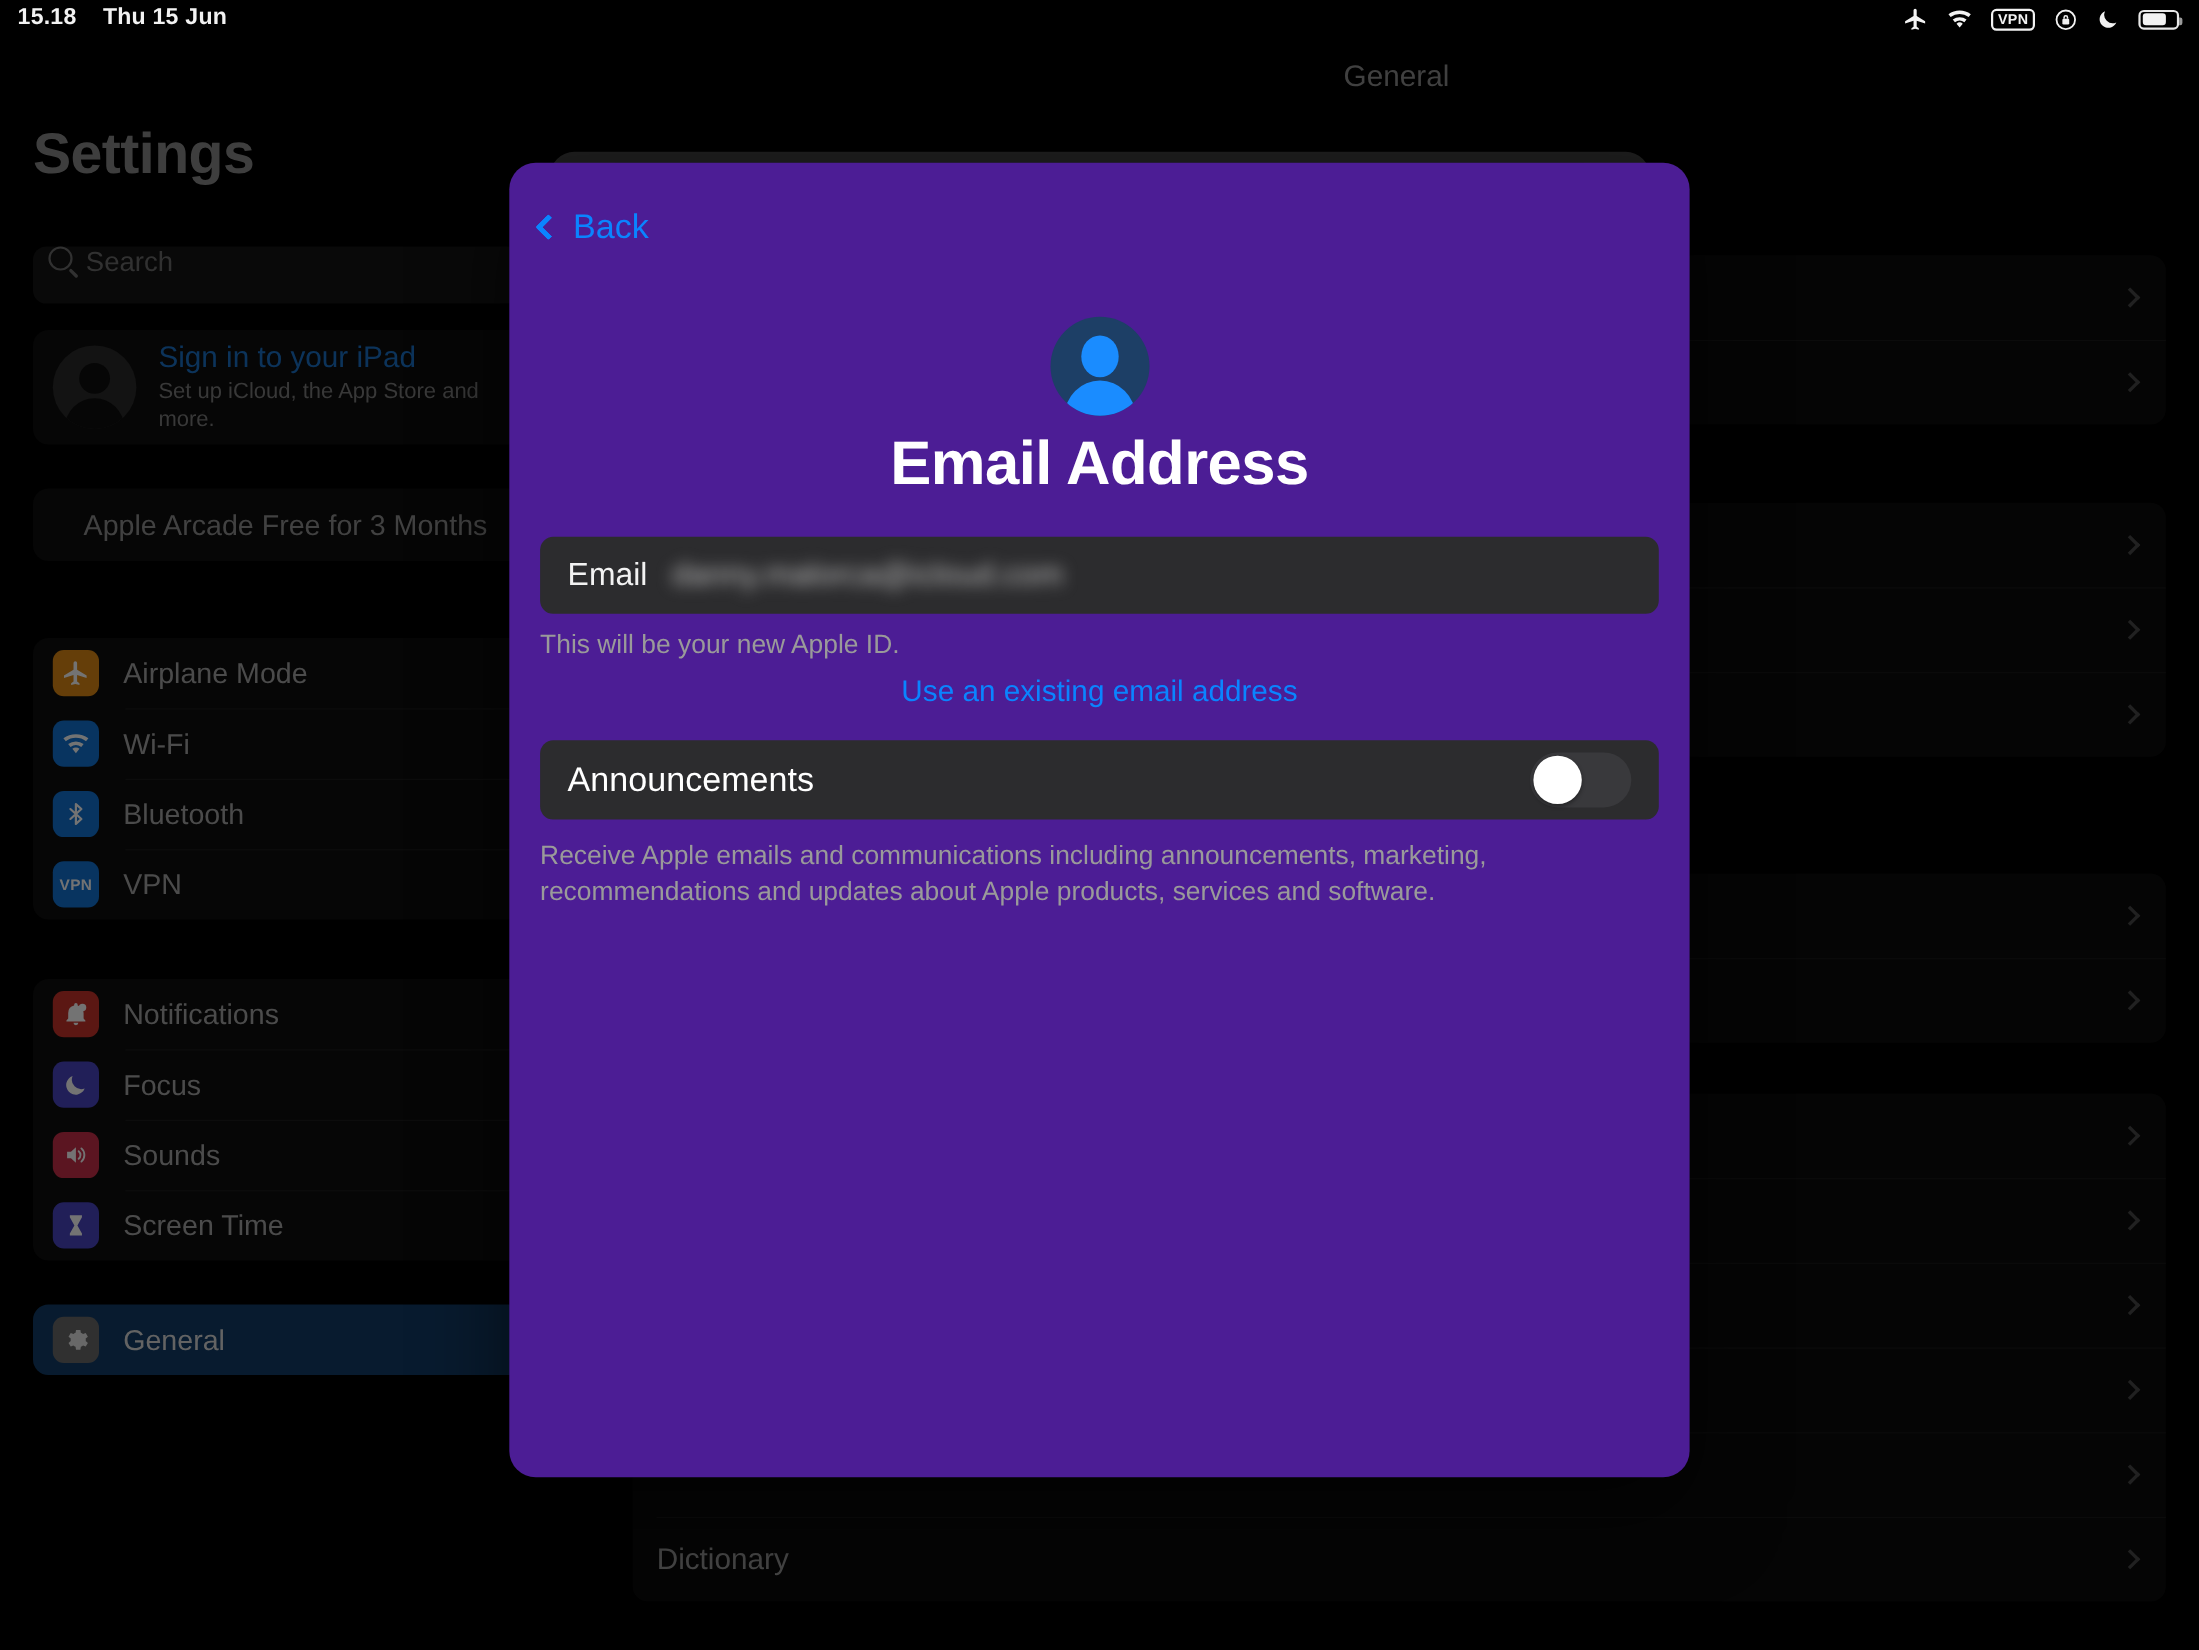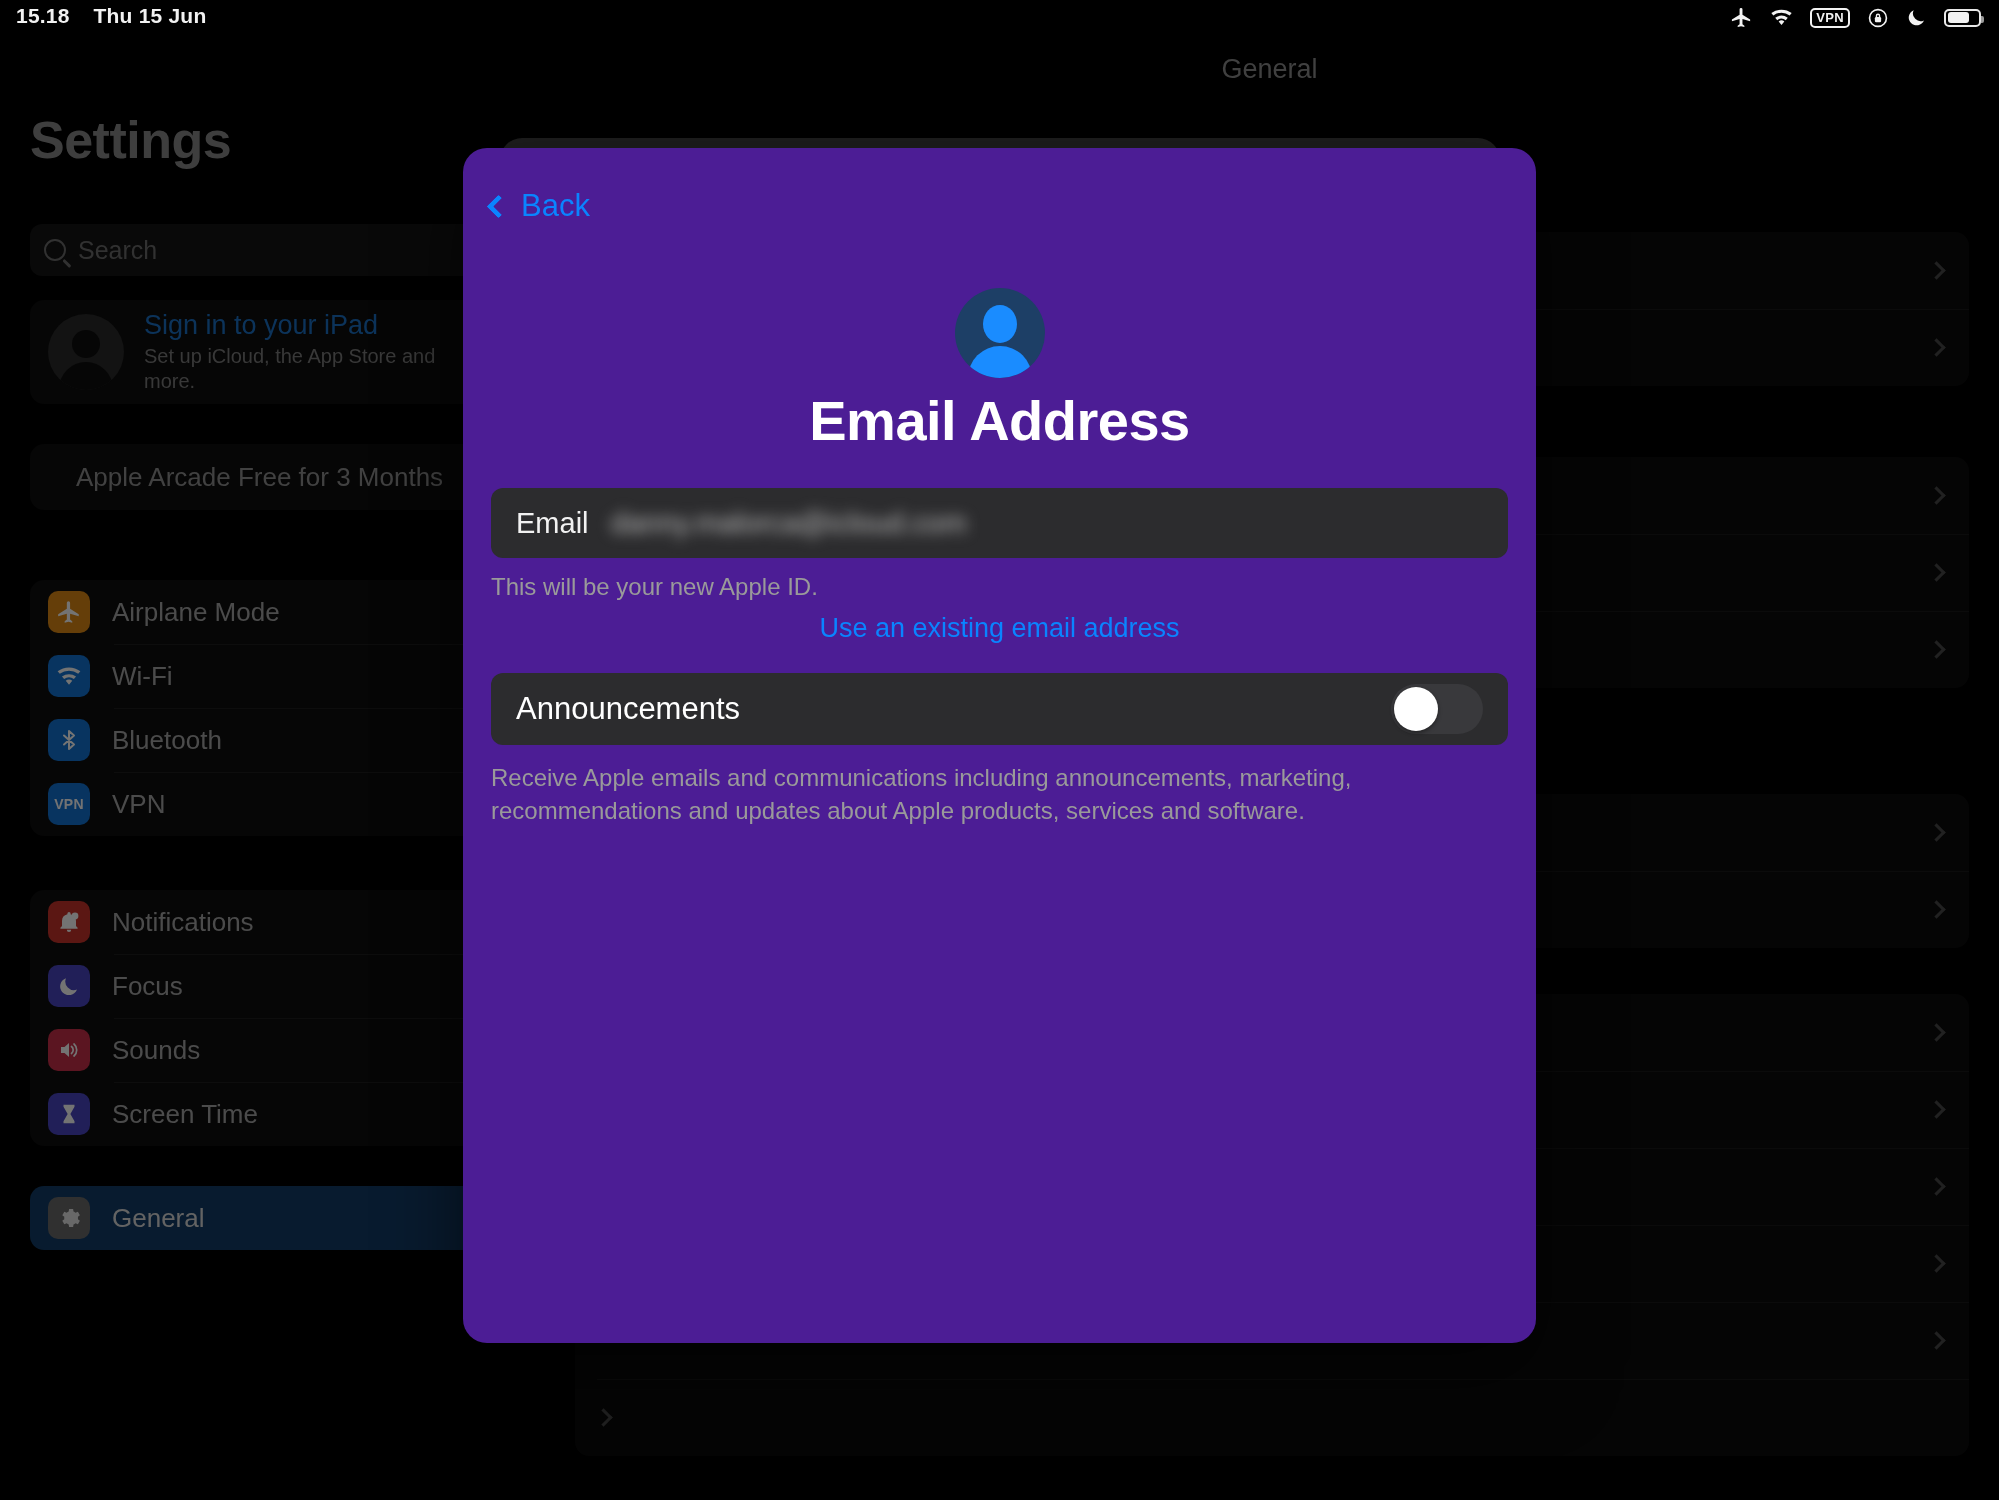--- a/index.html
+++ b/index.html
@@ -25,21 +25,21 @@
   }
   .battery { width:37px; height:18px; border:2px solid #e8e8e8; border-radius:5px; position:relative; }
   .battery::after { content:""; position:absolute; right:-5px; top:5px; width:3px; height:7px; background:#9a9a9a; border-radius:0 2px 2px 0; }
   .battery .fill { position:absolute; left:1.5px; top:1.5px; bottom:1.5px; width:66%; background:#f2f2f2; border-radius:3px; }
 
   
   .sidebar { position:absolute; left:0; top:44px; width:540px; height:1456px; background:#000; z-index:10; }
   .sb-title { position:absolute; left:30px; top:66px; font-size:52px; font-weight:700; color:#8b8b8b; letter-spacing:-.5px; }
   .search-box {
     position:absolute; left:30px; top:180px; width:600px; height:52px;
-    background:#141414; border-radius:12px; display:flex; align-items:center; padding:0 14px; gap:12px;
+    background:#141414; border-radius:12px; display:flex; align-items:flex-start; padding:0 14px; gap:12px;
   }
   .search-ph { color:#6e6e6e; font-size:25px; }
   .magnifier { width:22px; height:22px; border:2.6px solid #6e6e6e; border-radius:50%; position:relative; flex:none; }
   .magnifier::after { content:""; position:absolute; right:-8px; bottom:-6px; width:10px; height:2.6px; background:#6e6e6e; transform:rotate(45deg); border-radius:2px; }
 
   .card { position:absolute; left:30px; background:#0e0e0e; border-radius:14px; }
 
   .signin-card { top:256px; width:620px; height:104px; display:flex; align-items:center; padding:0 18px; gap:20px; }
   .avatar-circle { width:76px; height:76px; border-radius:50%; background:#2a2a2a; position:relative; flex:none; overflow:hidden; }
   .avatar-circle .head { position:absolute; left:50%; top:16px; transform:translateX(-50%); width:28px; height:28px; border-radius:50%; background:#0e0e0e; }
@@ -283,20 +283,21 @@
       </div>
       <div class="d-row">
         <span class="d-label"></span>
         <span class="chev"></span>
       </div>
       <div class="d-row">
         <span class="d-label"></span>
         <span class="chev"></span>
       </div>
       <div class="d-row">
+        <span class="d-label">Dictionary</span>
         <span class="chev"></span>
       </div>
     </div>
   </div>
 
   <div class="dim"></div>
   <div class="card-behind"></div>
 
   <div class="modal">
     <div class="back-btn">

